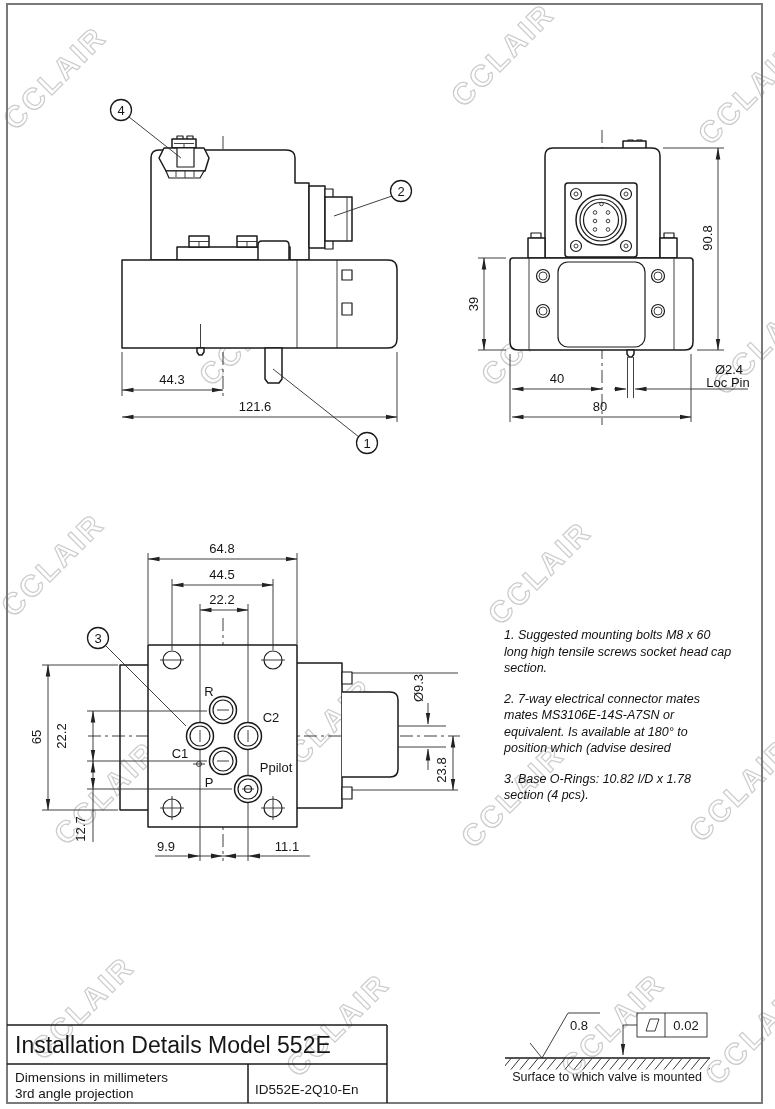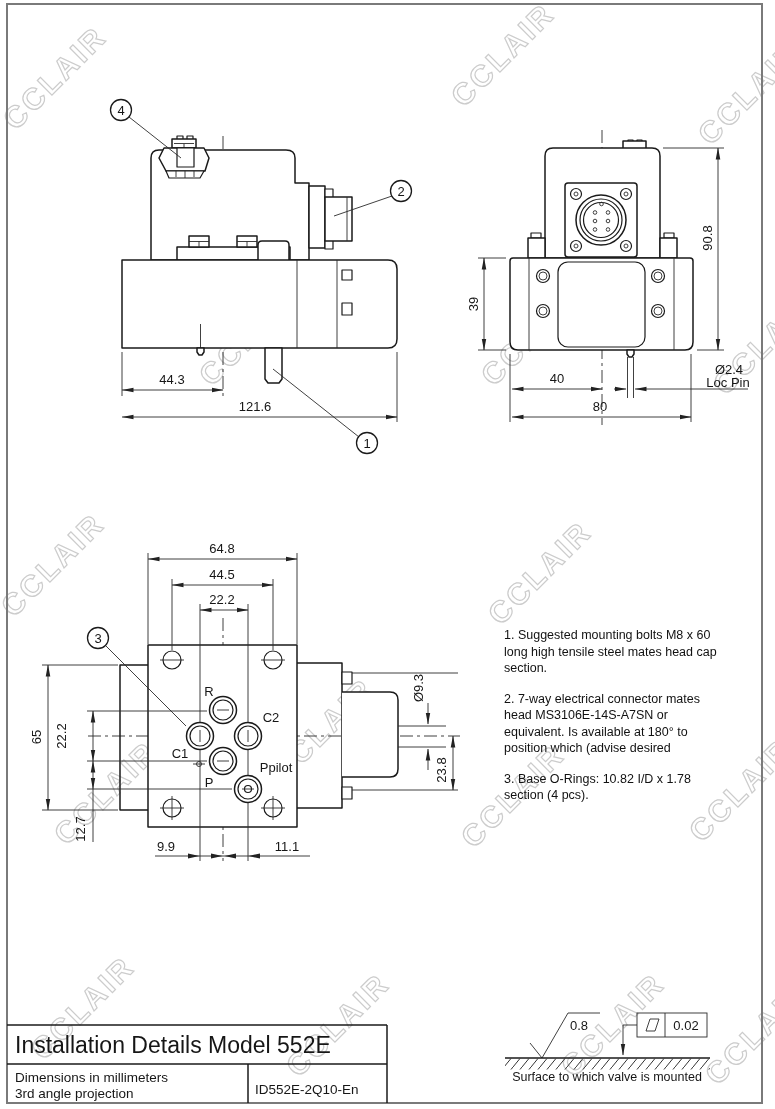--- a/index.html
+++ b/index.html
@@ -10,21 +10,21 @@
   .olw{fill:#ffffff;stroke:#1a1a1a;stroke-width:1.5;stroke-linejoin:round;}
   .ol2{fill:#ffffff;stroke:#1a1a1a;stroke-width:1.2;stroke-linejoin:round;}
   .th{fill:none;stroke:#2b2b2b;stroke-width:0.9;}
   .cl{fill:none;stroke:#2b2b2b;stroke-width:0.9;stroke-dasharray:13 4 3 4;}
   .dimtxt{font-size:13px;}
   .small{font-size:12.5px;}
   .balloon{fill:#ffffff;stroke:#1a1a1a;stroke-width:1.3;}
   .wm{font-size:30px;font-weight:bold;letter-spacing:3px;fill:none;stroke:#cccccc;stroke-width:1.2;}
   #notes{position:absolute;left:504px;top:627px;width:252px;font-size:12.5px;line-height:16.5px;
          color:#111;}
-  #notes .para{margin:0 0 14px 0;}
+  #notes .para{margin:0 0 14px 0;font-style:italic;}
   #notes .ln{white-space:nowrap;}
 </style>
 </head>
 <body>
 
 <div id="page">
 <svg id="cv" width="775" height="1109" viewBox="0 0 775 1109" xmlns="http://www.w3.org/2000/svg">
   <defs>
     <marker id="arr" viewBox="0 0 12 6" refX="11.5" refY="3" markerWidth="12" markerHeight="6" orient="auto-start-reverse" markerUnits="userSpaceOnUse">
       <path d="M0,0.7 L12,3 L0,5.3 Z" fill="#222"></path>
@@ -359,26 +359,26 @@
     <text x="15" y="1082" font-size="13.5">Dimensions in millimeters</text>
     <text x="15" y="1098" font-size="13.5">3rd angle projection</text>
     <text x="255" y="1094" font-size="13.5">ID552E-2Q10-En</text>
   </g>
 </svg>
 
 
 <div id="notes">
   <div class="para">
     <div class="ln">1. Suggested mounting bolts M8 x 60</div>
-    <div class="ln">long high tensile steel mates head cap</div>
+    <div class="ln">long high tensile screws socket head cap</div>
     <div class="ln">section.</div>
   </div>
   <div class="para">
     <div class="ln">2. 7-way electrical connector mates</div>
-    <div class="ln">head MS3106E-14S-A7SN or</div>
+    <div class="ln">mates MS3106E-14S-A7SN or</div>
     <div class="ln">equivalent. Is available at 180° to</div>
     <div class="ln">position which (advise desired</div>
   </div>
   <div class="para">
     <div class="ln">3. Base O-Rings: 10.82 I/D x 1.78</div>
     <div class="ln">section (4 pcs).</div>
   </div>
 </div>
 </div>
 

